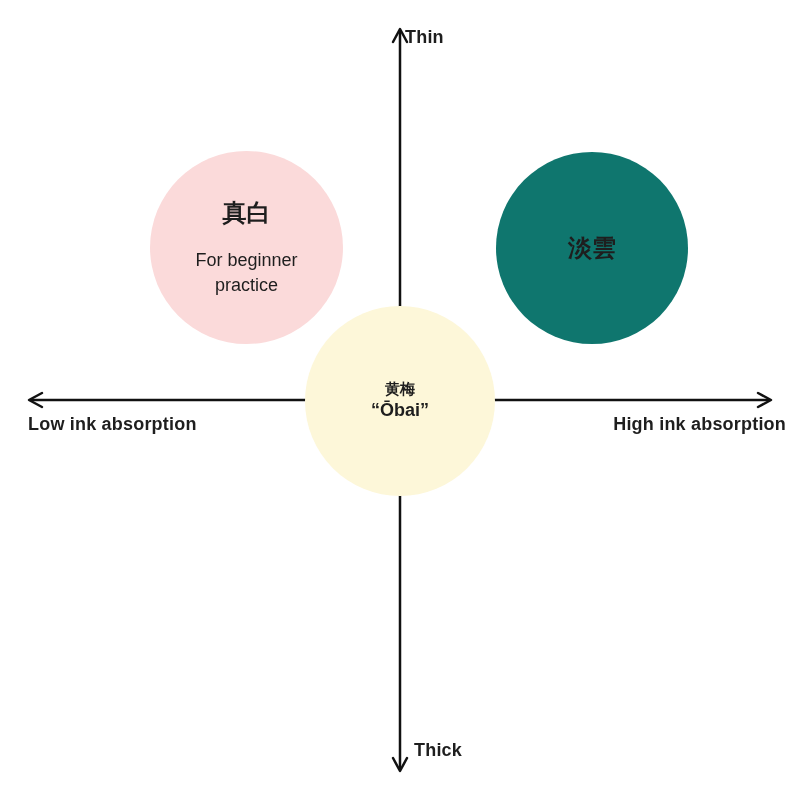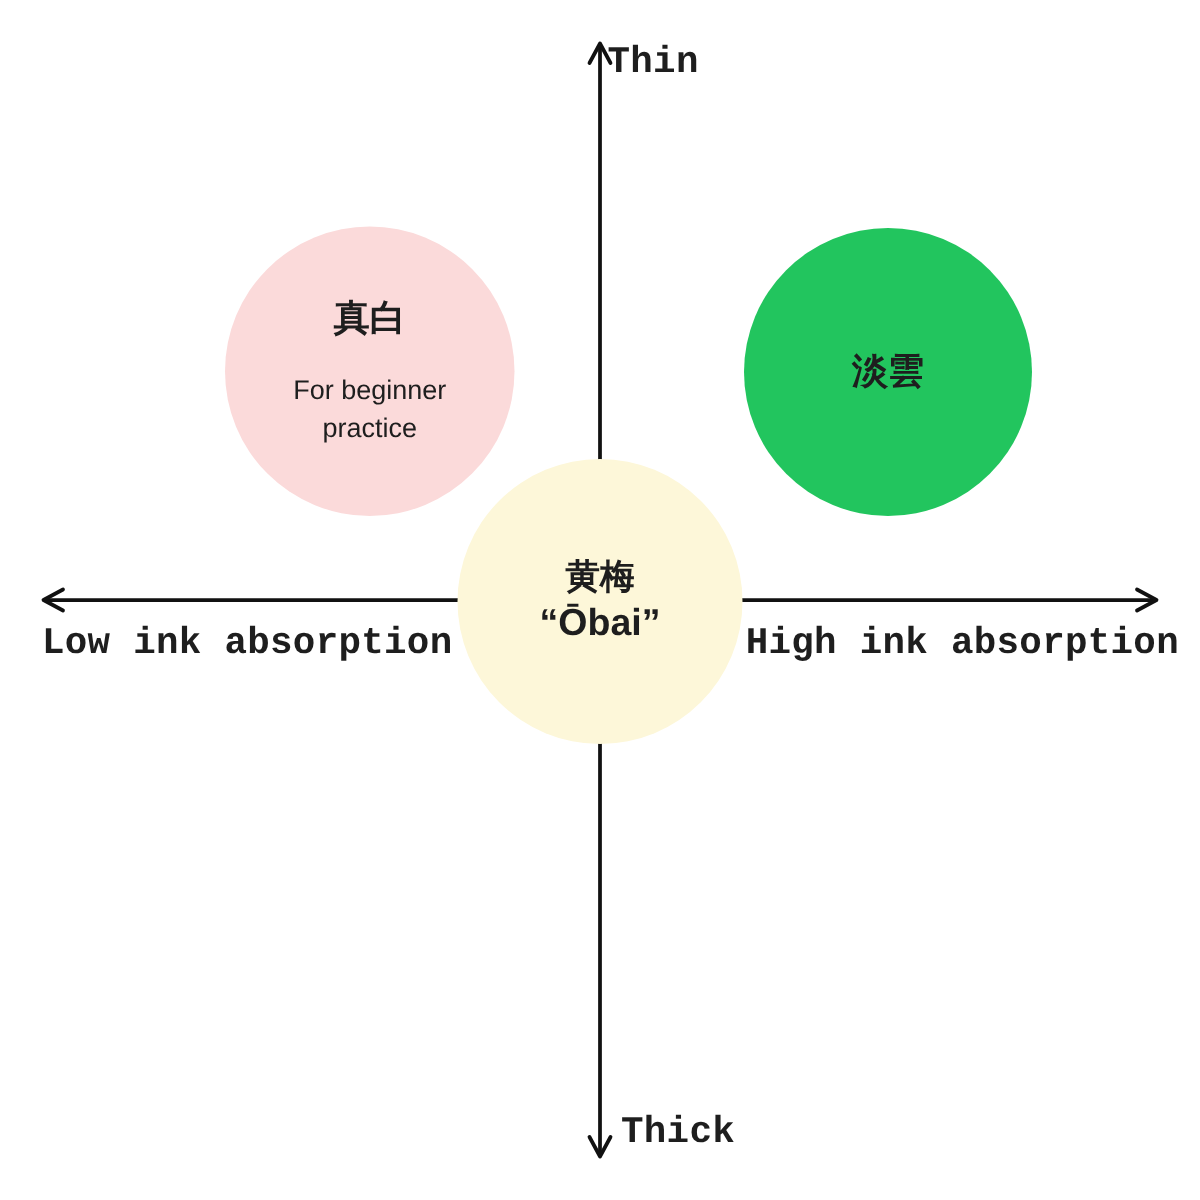--- a/index.html
+++ b/index.html
@@ -13,26 +13,25 @@
     font-family: "Liberation Sans", "DejaVu Sans", sans-serif;
     color: #1e1e1e;
   }
   .axes-svg {
     position: absolute;
     left: 0; top: 0;
     width: 800px; height: 800px;
   }
   .axis-label {
     position: absolute;
-    font-size: 25px;
+    font-size: 18px;
     font-weight: 600;
     letter-spacing: 0.2px;
     color: #1e1e1e;
     white-space: nowrap;
-    font-family: Liberation Mono, monospace;
   }
   .label-thin  { left: 405px; top: 27px; }
   .label-thick { left: 414px; top: 740px; }
   .label-low   { left: 28px;  top: 414px; }
   .label-high  { right: 14px; top: 414px; text-align: left; }
 
   .paper-circle {
     position: absolute;
     border-radius: 50%;
     display: flex;
@@ -42,40 +41,40 @@
     text-align: center;
   }
   .circle-mashiro {
     left: 150px; top: 151px;
     width: 193px; height: 193px;
     background: #fbdada;
   }
   .circle-awagumo {
     left: 496px; top: 152px;
     width: 192px; height: 192px;
-    background: #22c55e;
+    background: #0f766e;
   }
   .circle-obai {
     left: 305px; top: 306px;
     width: 190px; height: 190px;
     background: #fdf7d9;
   }
   .paper-name-jp {
     font-size: 24px;
     font-weight: 600;
     line-height: 1.25;
   }
   .paper-name-roman {
     font-size: 23px;
     font-weight: 600;
     line-height: 1.3;
     margin-top: 6px;
   }
-  .circle-obai .paper-name-jp { font-size: 23px; }
-  .circle-obai .paper-name-roman { margin-top: 0; font-size: 25px; }
+  .circle-obai .paper-name-jp { font-size: 15px; }
+  .circle-obai .paper-name-roman { margin-top: 0; font-size: 18px; }
   .paper-desc {
     margin-top: 20px;
     font-size: 18px;
     font-weight: 400;
     line-height: 1.35;
   }
   .circle-obai .paper-desc { font-size: 16.5px; line-height: 1.35; margin-top: 7px; }
   .paper-desc span { display: block; }
 </style>
 </head>

